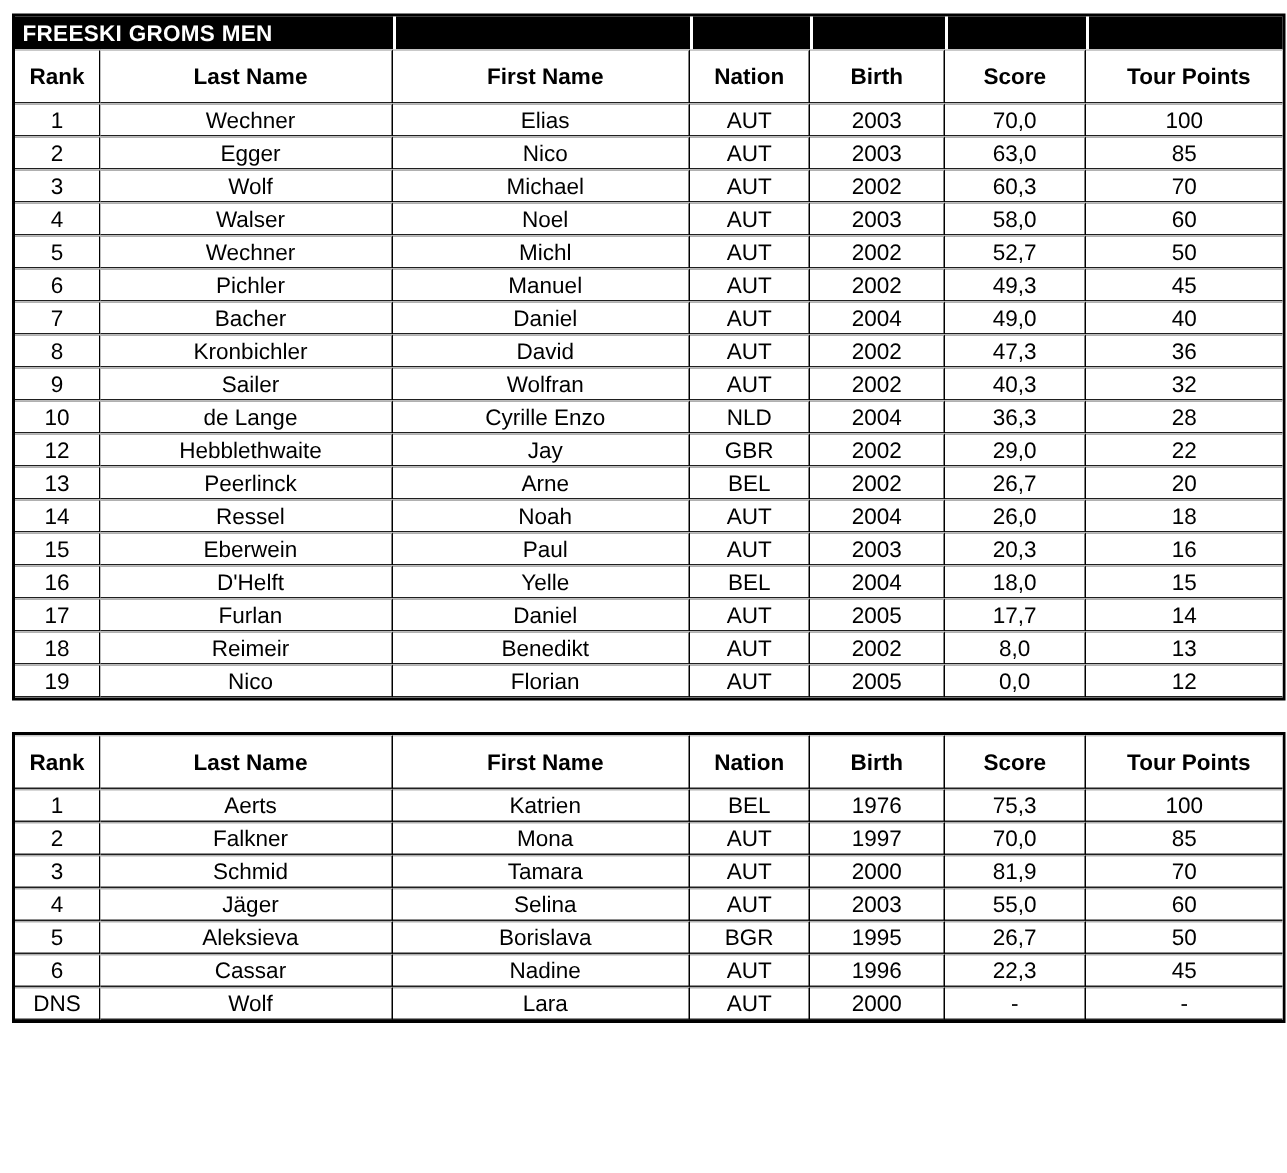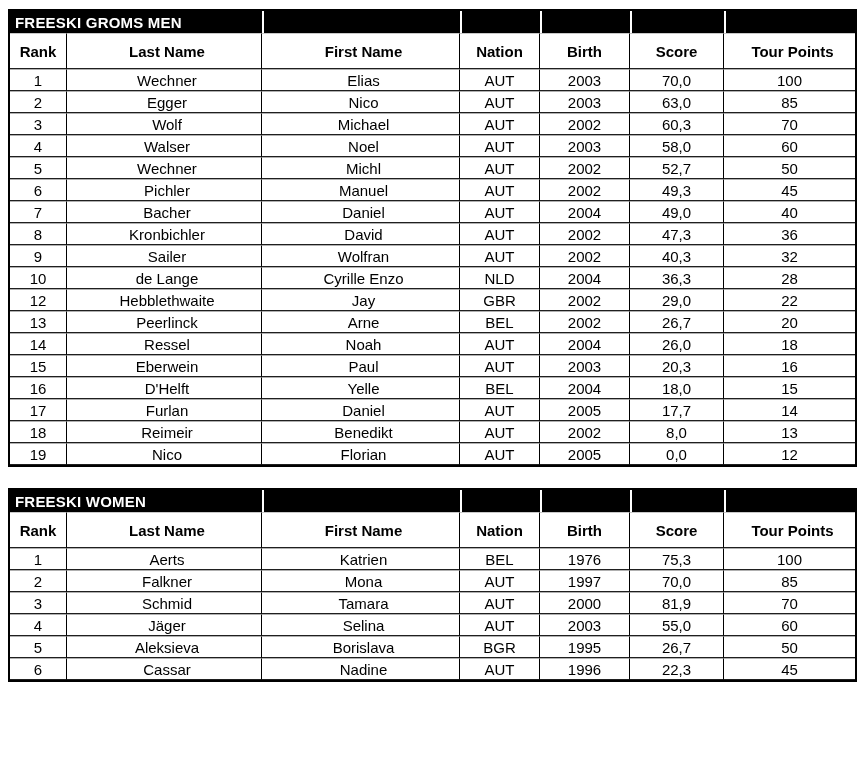--- a/index.html
+++ b/index.html
@@ -266,28 +266,20 @@
     <colgroup>
       <col style="width:57px">
         <col style="width:195px">
         <col style="width:198px">
       <col style="width:80px">
         <col style="width:90px">
         <col style="width:94px">
         <col style="width:131px">
     </colgroup>
     <tbody>
-      <tr class="title-row">
-        <td colspan="2">FREESKI WOMEN</td>
-        <td></td>
-        <td></td>
-        <td></td>
-        <td></td>
-        <td></td>
-      </tr>
       <tr>
         <th class="c">Rank</th>
         <th class="l">Last Name</th>
         <th class="l">First Name</th>
         <th class="c">Nation</th>
         <th class="c">Birth</th>
         <th class="c">Score</th>
         <th class="l">Tour Points</th>
       </tr>
     </tbody>
@@ -339,17 +331,26 @@
         </tr>
         <tr>
           <td class="data c">6</td>
           <td class="data l">Cassar</td>
           <td class="data l">Nadine</td>
           <td class="data c">AUT</td>
           <td class="data c">1996</td>
           <td class="data c">22,3</td>
           <td class="data c">45</td>
         </tr>
+        <tr>
+          <td class="data c">DNS</td>
+          <td class="data l">Wolf</td>
+          <td class="data l">Lara</td>
+          <td class="data c">AUT</td>
+          <td class="data c">2000</td>
+          <td class="data c">-</td>
+          <td class="data c">-</td>
+        </tr>
       </tbody>
   </table>
 
 
 </div>
 
 </body></html>

